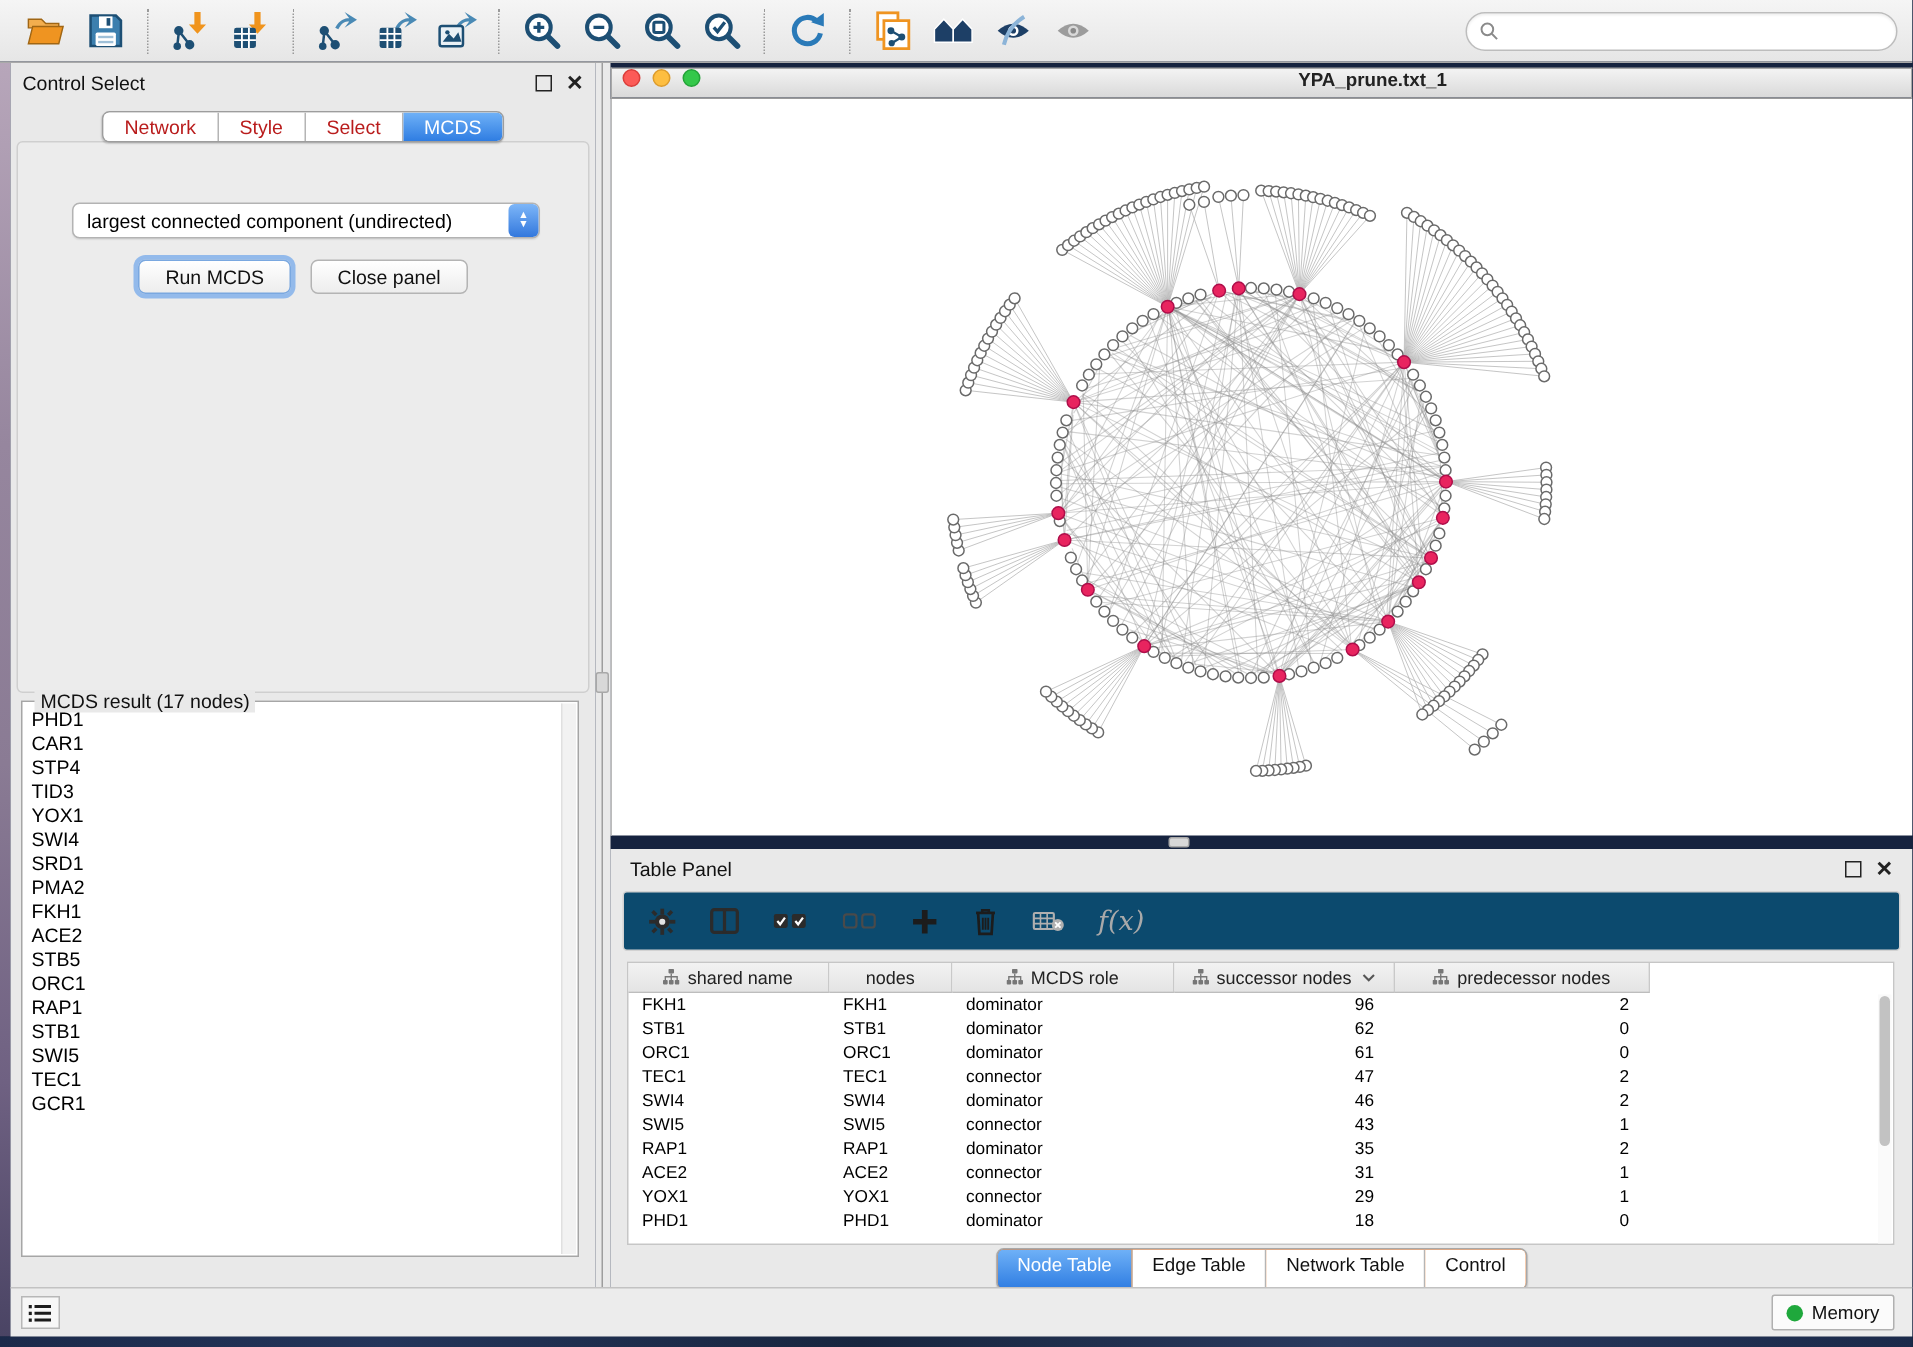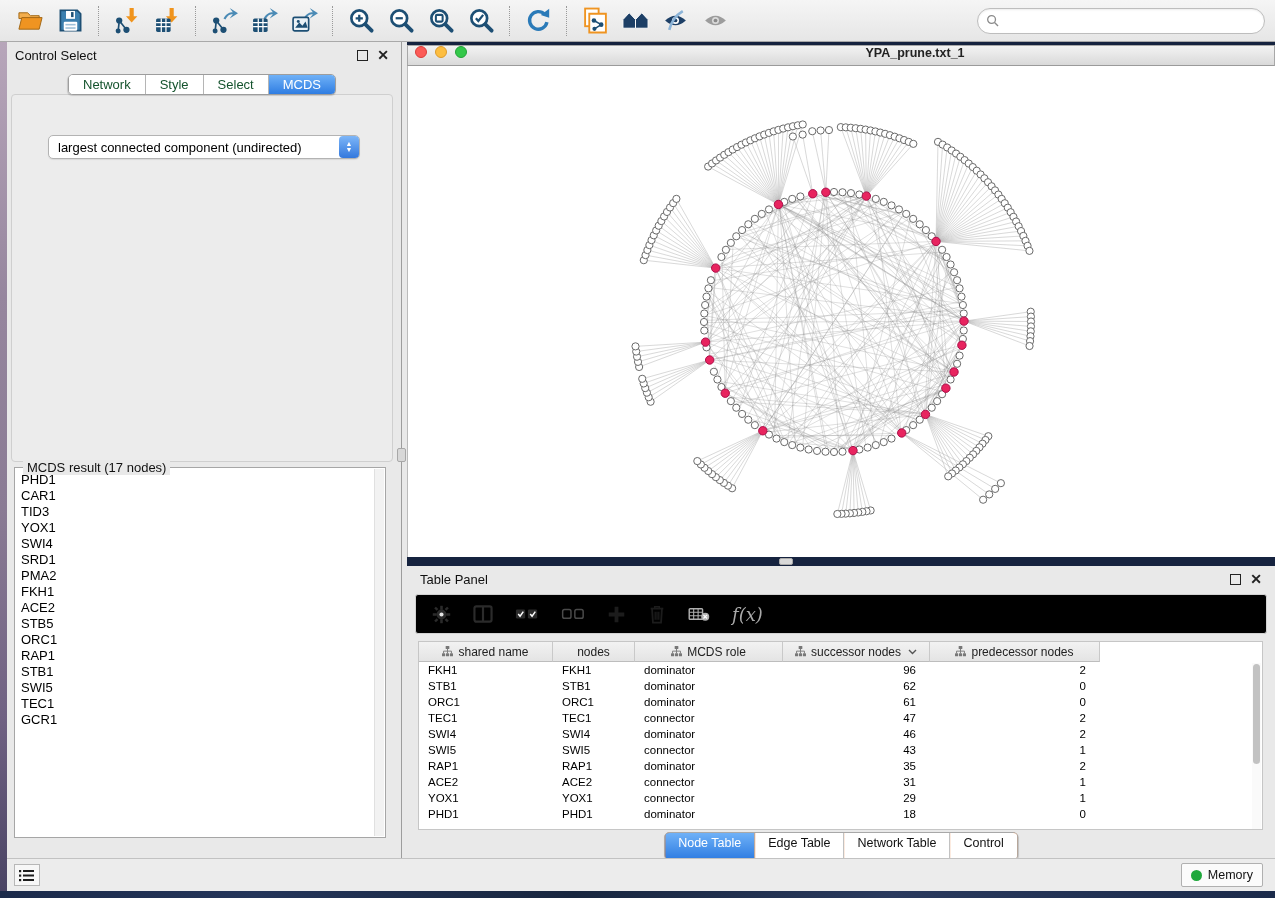--- a/index.html
+++ b/index.html
@@ -28,21 +28,21 @@
   .panel-titlebar { height:26px; display:flex; align-items:center; font-size:13px; color:#111; padding:0 8px; }
   .wicons { margin-left:auto; display:flex; gap:9px; align-items:center; }
   .wicon-float { width:11px; height:11px; border:1.6px solid #222; }
   .wicon-close { font-size:14px; font-weight:bold; color:#222; line-height:11px; }
 
   
   .control-panel { position:absolute; left:7px; top:42px; width:390px; height:816px; background:#e9e9e9; }
   .ctabs { position:absolute; top:32px; left:50%; transform:translateX(-50%); display:flex;
     border:1px solid #9d9d9d; border-radius:5px; overflow:hidden; background:#fff; height:21px;
     box-shadow:0 1px 1px rgba(0,0,0,.15); z-index:2; }
-  .ctab { font-size:13px; padding:2px 14px 3px; border-right:1px solid #b5b5b5; color:#14532d; background:#fff; }
+  .ctab { font-size:13px; padding:2px 14px 3px; border-right:1px solid #b5b5b5; color:#b91c1c; background:#fff; }
   .ctab:last-child { border-right:none; }
   .ctab.active { background:linear-gradient(#6fb1f7,#2f7de2); color:#fff; border-right-color:#2a6fc9; }
   .ccard { position:absolute; left:4px; right:4px; top:52px; height:368px; background:#ececec;
     border:1px solid #cfcfcf; border-radius:4px; }
   .opt-label { position:absolute; top:20px; width:100%; text-align:center; font-size:13px; color:#111; }
   .cselect { position:absolute; top:40px; left:36px; width:312px; height:24px; background:#fff;
     border:1px solid #b3b3b3; border-radius:5px; display:flex; align-items:center;
     font-size:13px; padding-left:9px; box-shadow:0 1px 1px rgba(0,0,0,.08); }
   .cselect .stepper { margin-left:auto; width:20px; height:22px; border-radius:4px;
     background:linear-gradient(#7db6f8,#3378dd); display:flex; flex-direction:column;
@@ -77,21 +77,21 @@
     font-size:12.5px; font-weight:bold; color:#222; }
   .net-canvas { position:relative; width:868px; height:491px; background:#fff; border-left:1px solid #bbb; overflow:hidden; }
   .net-canvas svg { display:block; }
   circle.ringnode { fill:#fff; stroke:#6a6a6a; stroke-width:1; }
   circle.mcdsnode { stroke:#ae0e4a; stroke-width:1; }
   line.chord { stroke:#8a8a8a; stroke-width:.7; opacity:.38; }
   line.fanline { stroke:#b3b3b3; stroke-width:.6; opacity:.85; }
 
   
   .table-panel { position:absolute; left:407px; top:566px; width:868px; height:292px; background:#e9e9e9; }
-  .tp-toolbar { position:absolute; left:8px; right:8px; top:28px; height:40px; background:#000000;
+  .tp-toolbar { position:absolute; left:8px; right:8px; top:28px; height:40px; background:#0c4a6e;
     border:1px solid #d2d2d2; border-radius:3px; display:flex; align-items:center; gap:22px; padding:0 16px; }
   .tp-toolbar .ticon { display:flex; align-items:center; justify-content:center; }
   .fx { font-family:"DejaVu Serif", serif; font-style:italic; font-size:18px; color:#a9a9a9; }
   .tablewrap { position:absolute; left:11px; right:12px; top:75px; height:189px; background:#fff; border:1px solid #c6c6c6; }
   .thead { position:absolute; left:0; top:0; height:20px; display:flex; }
   .th { background:linear-gradient(#f2f2f2,#e4e4e4); border-right:1px solid #c9c9c9; border-bottom:1px solid #bdbdbd;
     display:flex; align-items:center; justify-content:center; gap:5px; font-size:12px; color:#222; height:20px; }
   .th svg.colicon { width:11px; height:11px; }
   .th .sortchev { font-size:9px; color:#555; margin-left:2px; }
   .tbody { position:absolute; left:0; top:20px; right:0; bottom:0; }
@@ -274,27 +274,32 @@
       <div class="ctab active">MCDS</div>
     </div>
   <div class="ccard">
     <div class="cselect">
       <span>largest connected component (undirected)</span>
       <span class="stepper">
           <span>▲</span>
           <span>▼</span>
         </span>
     </div>
+    <div class="btnrow">
+      <div class="mbtn focused">Run MCDS</div>
+      <div class="mbtn">Close panel</div>
+    </div>
   </div>
   <div class="result-box">
 
     <legend>MCDS result (17 nodes)</legend>
     <div class="result-list" id="result-list">
         <div class="result-item">PHD1</div>
         <div class="result-item">CAR1</div>
+        <div class="result-item">STP4</div>
         <div class="result-item">TID3</div>
         <div class="result-item">YOX1</div>
         <div class="result-item">SWI4</div>
         <div class="result-item">SRD1</div>
         <div class="result-item">PMA2</div>
         <div class="result-item">FKH1</div>
         <div class="result-item">ACE2</div>
         <div class="result-item">STB5</div>
         <div class="result-item">ORC1</div>
         <div class="result-item">RAP1</div>

